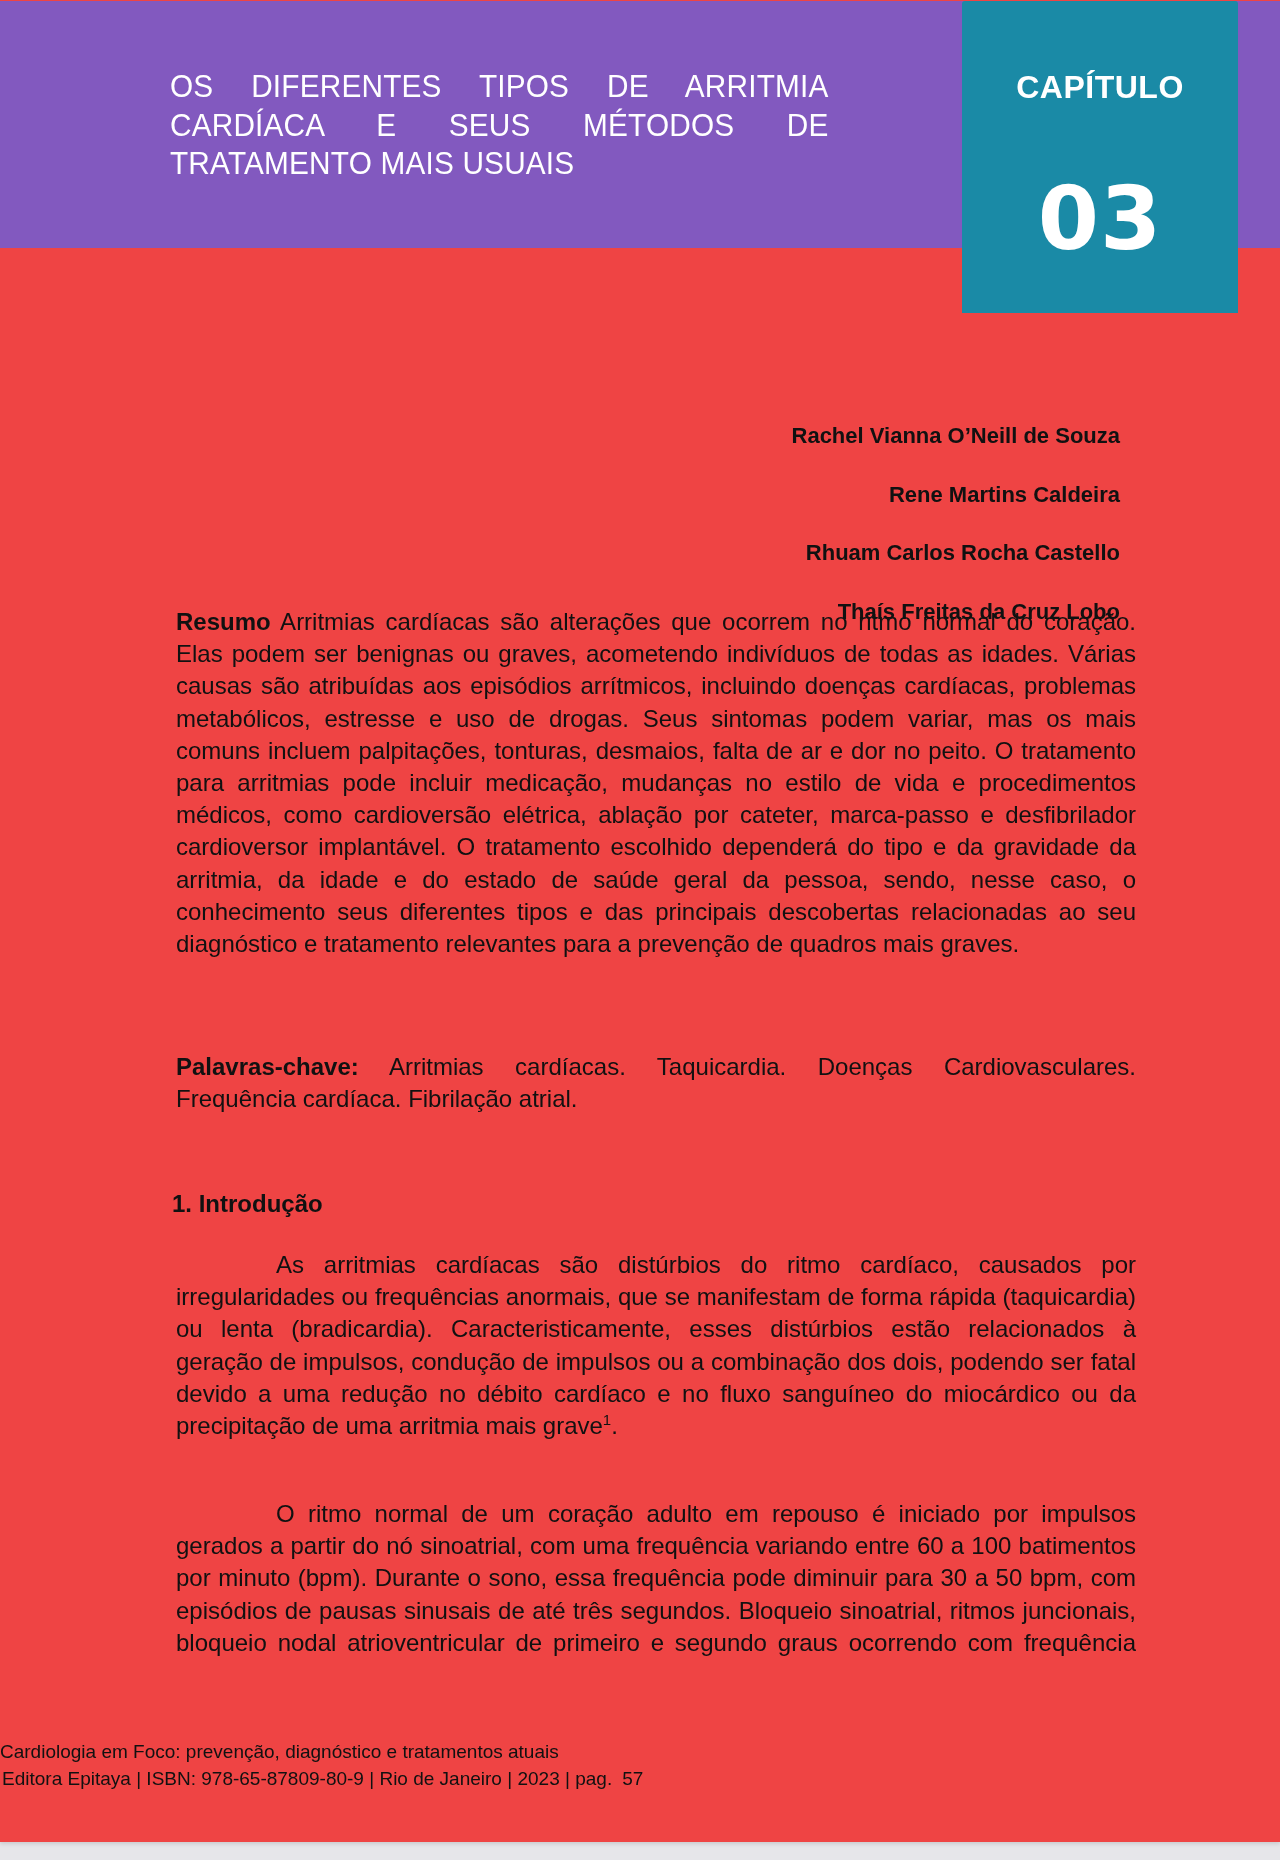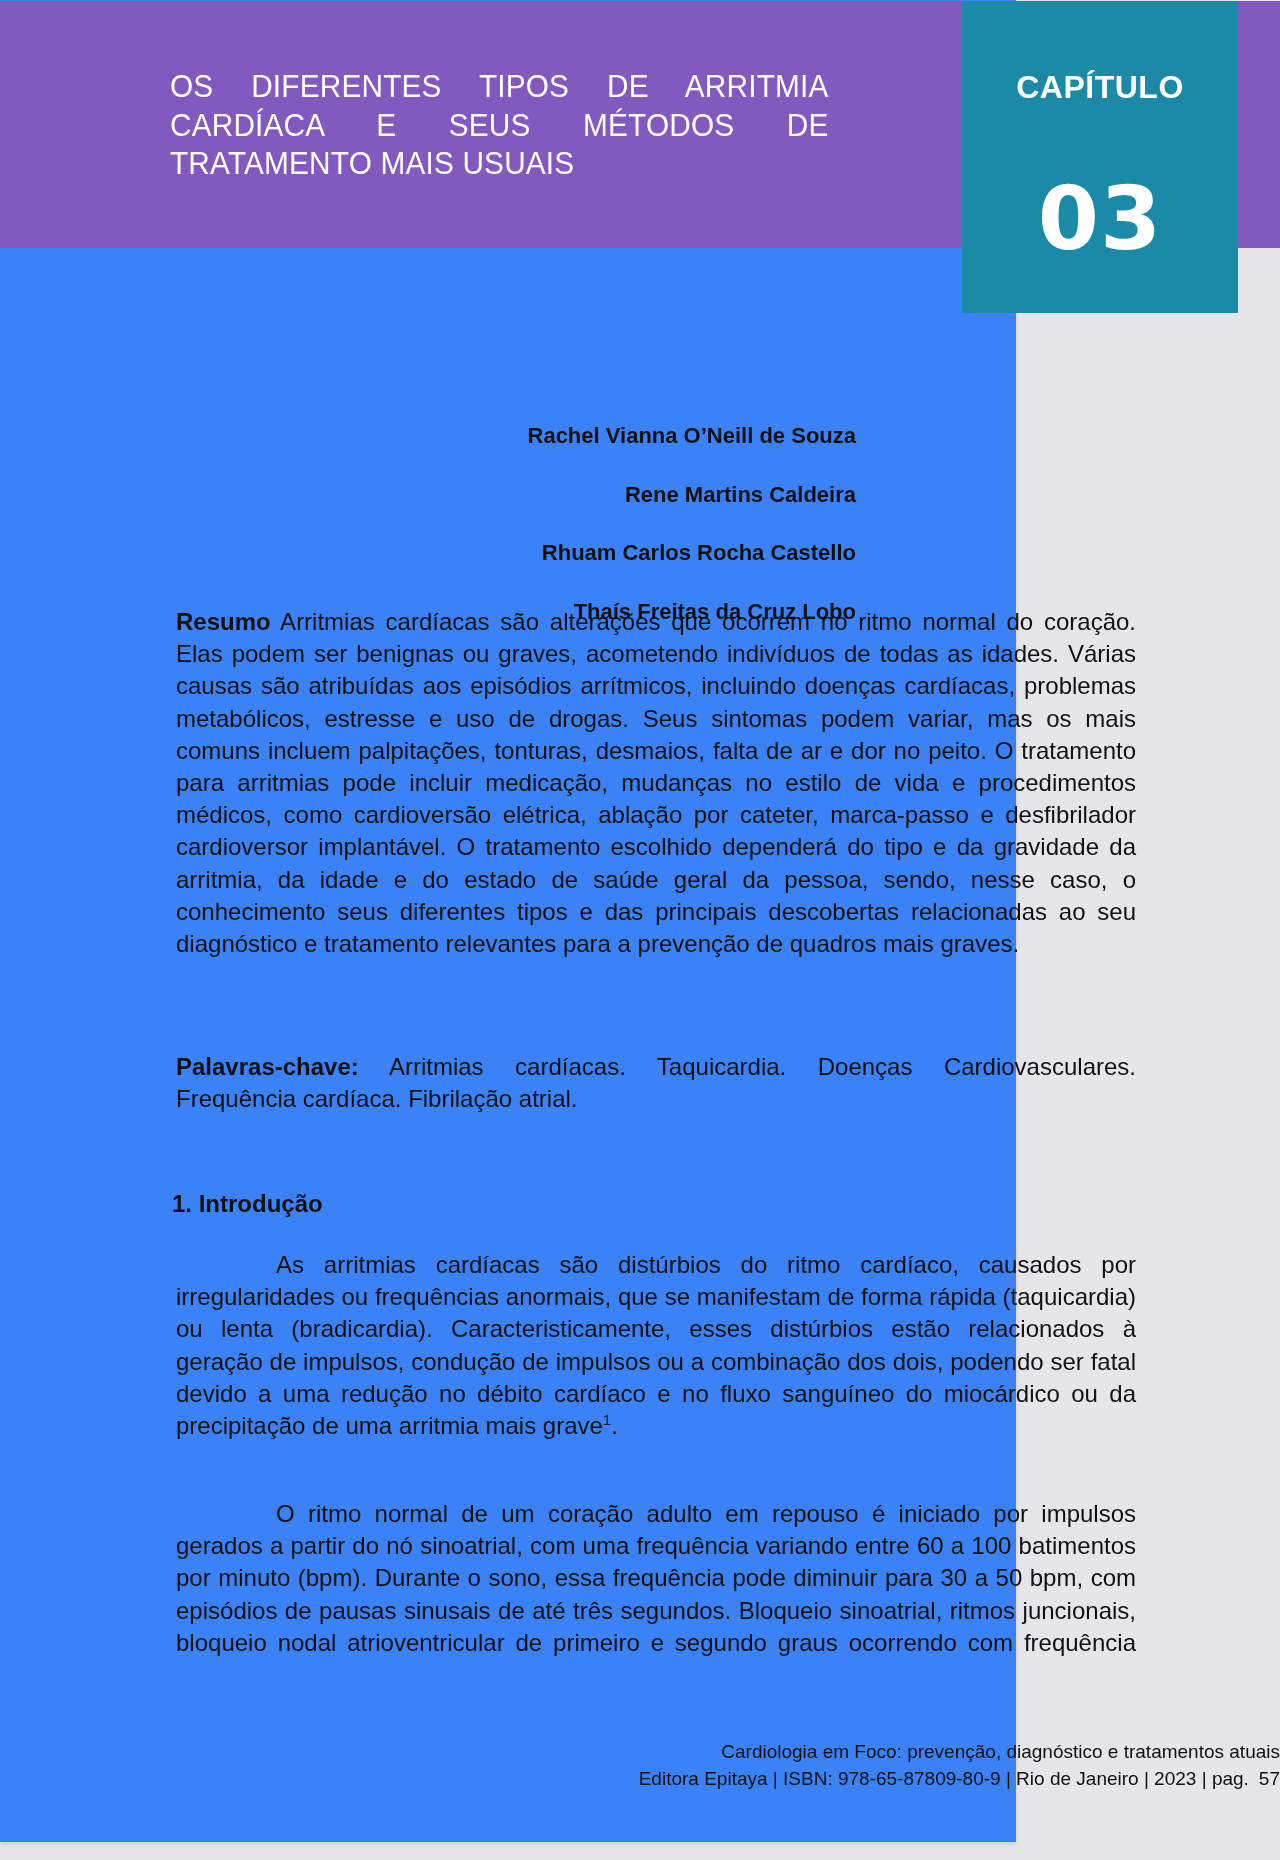--- a/index.html
+++ b/index.html
@@ -5,22 +5,22 @@
   html, body { margin: 0; padding: 0; }
   body {
     width: 1280px; height: 1860px; overflow: hidden;
     background: #e6e6ea;
     font-family: "Liberation Sans", sans-serif;
     color: #111;
     position: relative;
   }
   .page {
     position: absolute; left: 0; top: 0;
-    width: 1016px; height: 1842px;
-    background: #3b82f6;
+    width: 1280px; height: 1842px;
+    background: #ef4444;
     box-shadow: 0 2px 4px rgba(0,0,0,0.12);
   }
   .band {
     position: absolute; left: 0; top: 1px;
     width: 1280px; height: 247px;
     background: #8259bf;
   }
   .title {
     position: absolute; left: 170px; top: 68px;
     width: 686px;
@@ -70,25 +70,25 @@
   .section-heading {
     position: absolute; left: 160px; top: 1178px;
     font-size: 24px; font-weight: bold; margin: 12px;
   }
   .para1 { top: 1233px; text-indent: 100px; }
   .para2 { top: 1482px; text-indent: 100px; text-align-last: justify; }
   .para2 { height: 193px; overflow: hidden; }
   sup { font-size: 15px; line-height: 0; vertical-align: super; }
   .footer {
     position: absolute; left: 0; width: 1280px; top: 1738px;
-    text-align: right;
+    text-align: left;
     font-size: 19px; line-height: 27px;
     color: #111;
   }
-  .footer .line2 { padding-left: 18px; }
+  .footer .line2 { padding-left: 2px; }
   .footer .page-num { margin-left: 10px; }
 </style>
 </head>
 <body>
 
 <div class="page">
 
   <div class="band"></div>
 
   <h1 class="title">OS DIFERENTES TIPOS DE ARRITMIA CARDÍACA E SEUS MÉTODOS DE TRATAMENTO MAIS USUAIS</h1>

